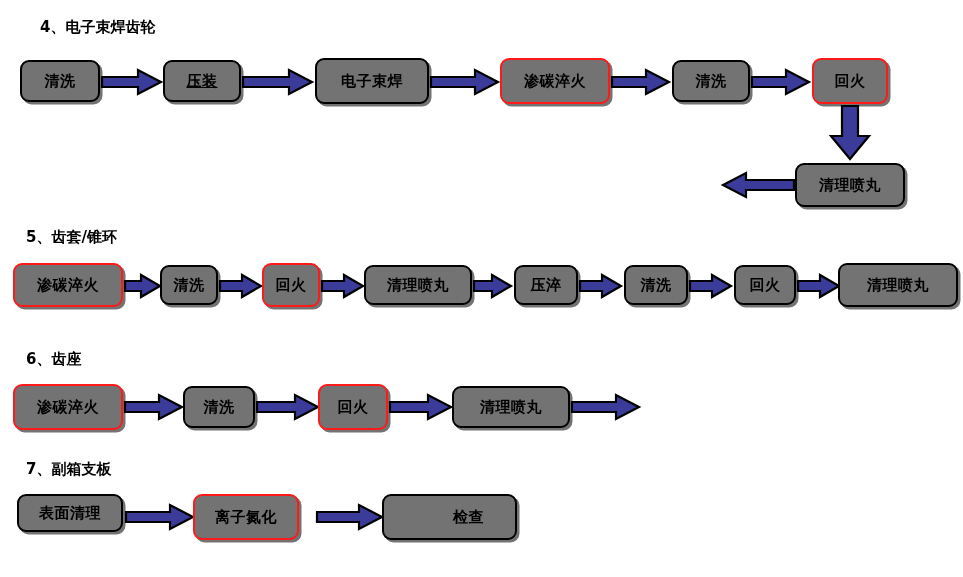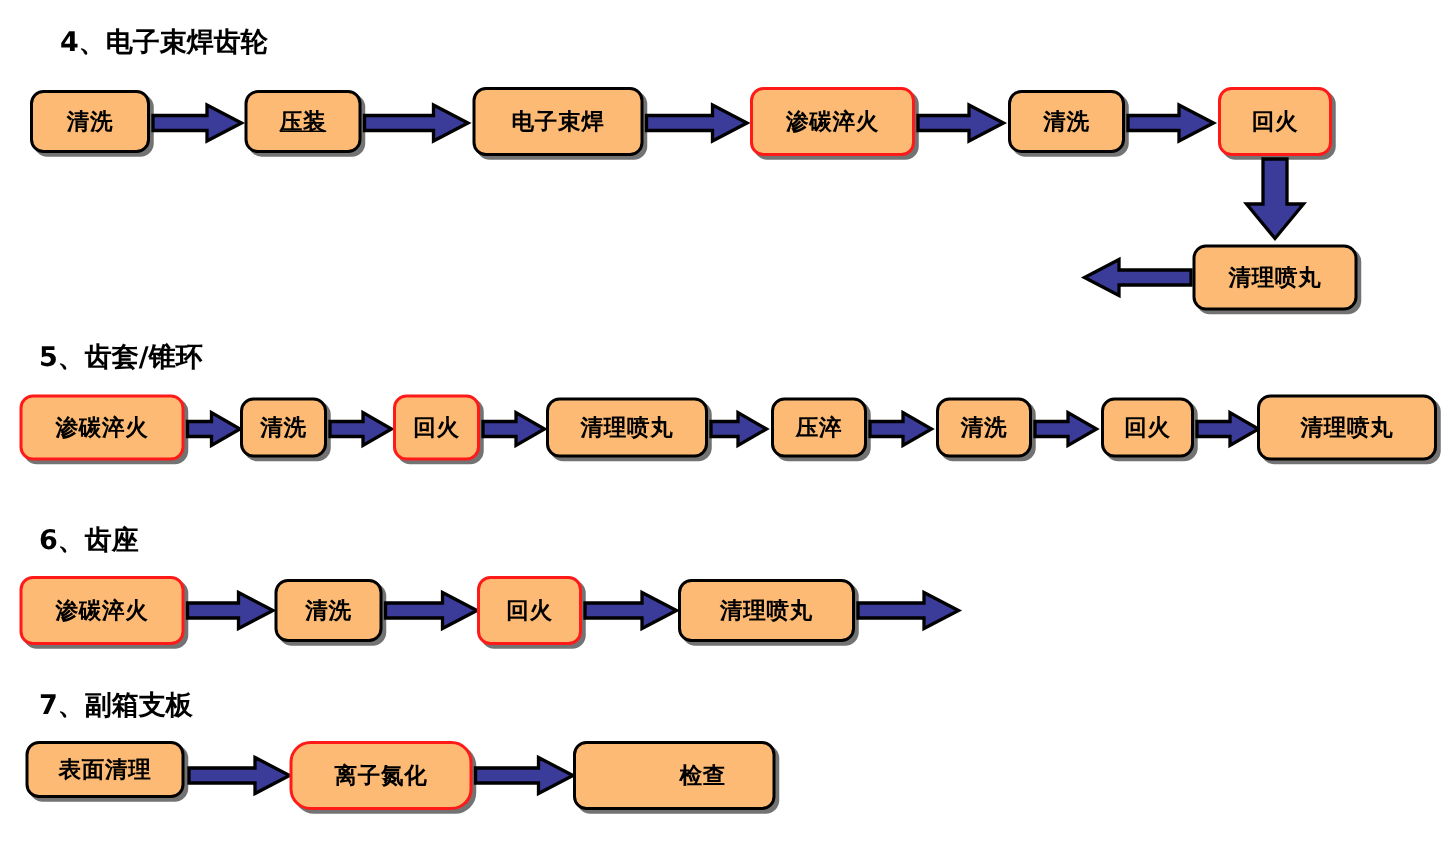--- a/index.html
+++ b/index.html
@@ -7,32 +7,32 @@
     width:963px;height:577px;
     background:#ffffff;
     font-family:"DejaVu Sans","Liberation Sans",sans-serif;
     overflow:hidden;
     position:relative;
   }
   #stage{position:relative;width:963px;height:577px;}
 
   .heading{
     position:absolute;
-    font-size:18px;
+    font-size:15px;
     font-weight:bold;
     color:#000000;
     letter-spacing:0px;
     white-space:nowrap;
     line-height:1;
   }
 
   .node{
     position:absolute;
     box-sizing:border-box;
-    background:#fdba74;
+    background:#737373;
     border:2px solid #000000;
     border-radius:9px;
     display:flex;
     align-items:center;
     justify-content:center;
     color:#000000;
     font-size:15px;
     font-weight:bold;
     white-space:nowrap;
     box-shadow:2.5px 2.5px 0 rgba(0,0,0,0.55);
@@ -189,21 +189,21 @@
 
   <div class="heading" style="left:26px;top:462px;">7、副箱支板</div>
 
   <div class="node" style="left:17px;top:494px;width:106px;height:38px;">表面清理</div>
   <div class="arrow" style="left:126px;top:505px;">
     <svg width="68" height="24" viewBox="0 0 68 24">
         <path d="M0,7 L44,7 L44,0 L67,12 L44,24 L44,17 L0,17 Z" fill="#3b3b99" stroke="#000" stroke-width="2.2"></path>
       </svg>
   </div>
 
-  <div class="node red" style="left:193px;top:494px;width:122px;height:46px;border-radius:14px;">离子氮化</div>
+  <div class="node red" style="left:193px;top:494px;width:106px;height:46px;">离子氮化</div>
   <div class="arrow" style="left:317px;top:505px;">
     <svg width="66" height="24" viewBox="0 0 66 24">
         <path d="M0,7 L42,7 L42,0 L65,12 L42,24 L42,17 L0,17 Z" fill="#3b3b99" stroke="#000" stroke-width="2.2"></path>
       </svg>
   </div>
 
   <div class="node" style="left:382px;top:494px;width:135px;height:46px;padding-left:38px;">检查</div>
 
 </div>
 

